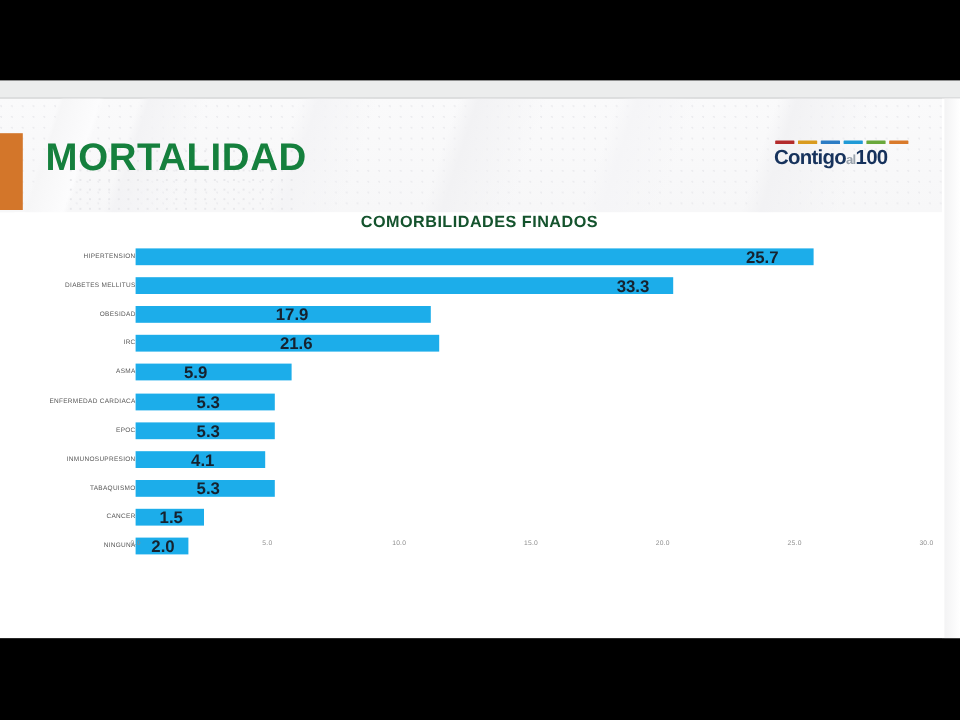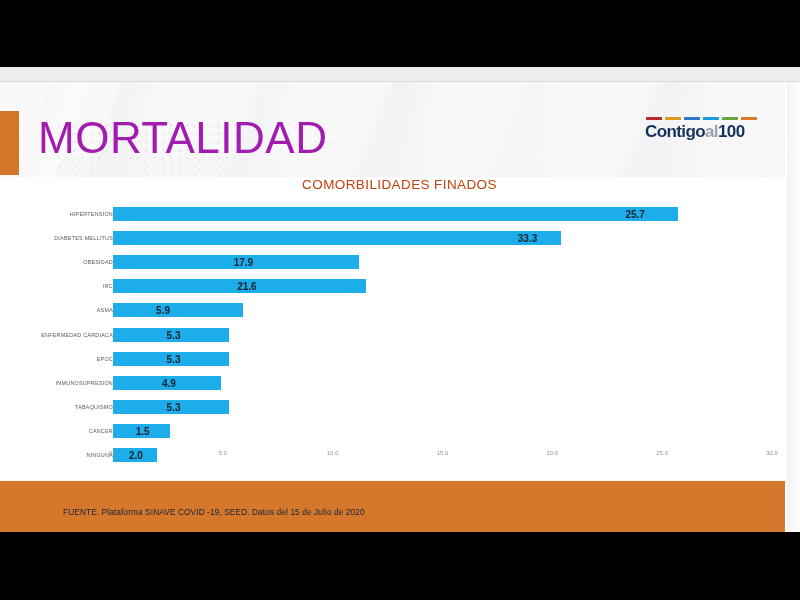--- a/index.html
+++ b/index.html
@@ -45,58 +45,58 @@
     position:absolute;left:55px;top:40px;width:190px;height:55px;
     background-image:radial-gradient(circle, rgba(231,231,234,1) 0.9px, rgba(0,0,0,0) 1.1px);
     background-size:8px 8px;
     opacity:.95;
   }
   #orange-accent{
     position:absolute;left:0;top:29px;width:19px;height:64px;background:#d3762a;
   }
   #slide-title{
     position:absolute;left:38px;top:31px;
-    font-size:44px;font-weight:normal;letter-spacing:.5px;
-    color:#a21caf;font-family:"Liberation Sans", sans-serif;
+    font-size:32px;font-weight:bold;letter-spacing:.5px;
+    color:#15803d;font-family:"Liberation Sans", sans-serif;
   }
 
   
   #brand-logo{
     position:absolute;left:645px;top:35px;width:112px;height:33px;
   }
   #logo-dashes{display:flex;gap:3px;margin-bottom:3px;padding-left:1px;}
   #logo-dashes span{height:3px;flex:1;border-radius:.5px;display:block;}
   #logo-wordmark{
     font-size:17px;font-weight:bold;letter-spacing:-.6px;
     color:#16325c;line-height:1;white-space:nowrap;
   }
-  #logo-wordmark .lw-al{color:#9aa3ad;font-weight:bold;font-size:17px;}
+  #logo-wordmark .lw-al{color:#9aa3ad;font-weight:bold;font-size:11px;}
 
   
   #chart-card{
     position:absolute;left:12px;top:95px;width:775px;height:304px;background:#ffffff;
   }
   #chart-title{
     position:absolute;left:0;top:0;width:775px;text-align:center;
-    font-size:13.5px;font-weight:normal;letter-spacing:.4px;color:#c2410c;
+    font-size:13.5px;font-weight:bold;letter-spacing:.4px;color:#14532d;
   }
   #plot{
     position:absolute;left:0;top:21px;width:775px;height:258px;
   }
   .cat-label{
     position:absolute;right:calc(100% - 101px);
     font-size:5.4px;letter-spacing:.25px;color:#595959;white-space:nowrap;
     text-align:right;transform:translateY(-50%);
   }
   .bar{
     position:absolute;height:14px;background:#1cadea;transform:translateY(-50%);
   }
   .bar-value{
     position:absolute;transform:translate(-50%,-50%);
-    font-size:10px;font-weight:bold;color:#16222e;
+    font-size:14px;font-weight:bold;color:#16222e;
   }
   .xtick{
     position:absolute;top:252px;transform:translateX(-50%);
     font-size:5.6px;color:#8d8d8d;letter-spacing:.2px;
   }
 
   
   #slide-footer{
     position:absolute;left:0;top:399px;width:785px;height:51px;background:#d5782c;
   }
@@ -159,41 +159,38 @@
         <div class="bar" style="left: 101px; top: 112.4px; width: 129.603px; background: rgb(28, 173, 234);"></div>
         <div class="bar-value" style="left: 151px; top: 112.4px;">5.9</div>
         <div class="cat-label" style="top: 136.5px;">ENFERMEDAD CARDIACA</div>
         <div class="bar" style="left: 101px; top: 136.5px; width: 116.423px; background: rgb(28, 173, 234);"></div>
         <div class="bar-value" style="left: 161.54px; top: 136.5px;">5.3</div>
         <div class="cat-label" style="top: 160.6px;">EPOC</div>
         <div class="bar" style="left: 101px; top: 160.6px; width: 116.423px; background: rgb(28, 173, 234);"></div>
         <div class="bar-value" style="left: 161.54px; top: 160.6px;">5.3</div>
         <div class="cat-label" style="top: 184.7px;">INMUNOSUPRESION</div>
         <div class="bar" style="left: 101px; top: 184.7px; width: 107.637px; background: rgb(28, 173, 234);"></div>
-        <div class="bar-value" style="left: 156.971px; top: 184.7px;">4.9</div>
+        <div class="bar-value" style="left: 156.971px; top: 184.7px;">4.1</div>
         <div class="cat-label" style="top: 208.8px;">TABAQUISMO</div>
         <div class="bar" style="left: 101px; top: 208.8px; width: 116.423px; background: rgb(28, 173, 234);"></div>
         <div class="bar-value" style="left: 161.54px; top: 208.8px;">5.3</div>
         <div class="cat-label" style="top: 232.9px;">CANCER</div>
         <div class="bar" style="left: 101px; top: 232.9px; width: 57.1133px; background: rgb(28, 173, 234);"></div>
         <div class="bar-value" style="left: 130.699px; top: 232.9px;">1.5</div>
         <div class="cat-label" style="top: 257px;">NINGUNA</div>
         <div class="bar" style="left: 101px; top: 257px; width: 43.9333px; background: rgb(28, 173, 234);"></div>
         <div class="bar-value" style="left: 123.845px; top: 257px;">2.0</div>
         <div class="xtick" style="left: 101px;">0.0</div>
         <div class="xtick" style="left: 210.833px;">5.0</div>
         <div class="xtick" style="left: 320.667px;">10.0</div>
         <div class="xtick" style="left: 430.5px;">15.0</div>
         <div class="xtick" style="left: 540.333px;">20.0</div>
         <div class="xtick" style="left: 650.167px;">25.0</div>
         <div class="xtick" style="left: 760px;">30.0</div>
       </div>
   </div>
 
-  <div id="slide-footer">
-    <div id="footer-text">FUENTE. Plataforma SINAVE COVID -19, SEED. Datos del 15 de Julio de 2020</div>
-  </div>
 
   <div id="slide-right-edge"></div>
   <div id="slide-right-shade"></div>
 </div>
 
 <div id="viewer-bottom-bar"></div>
 
 </body></html>

